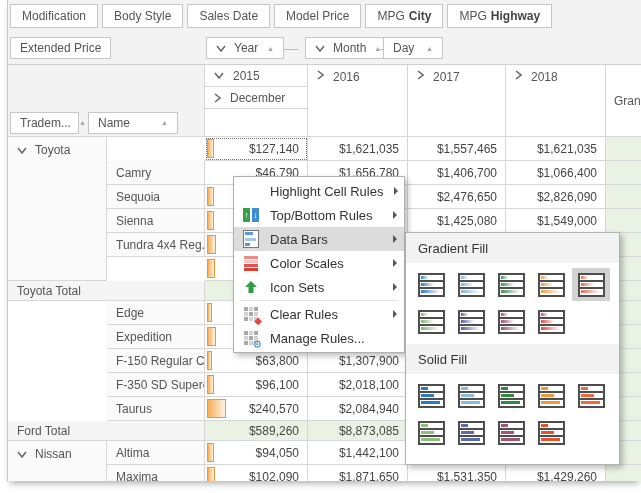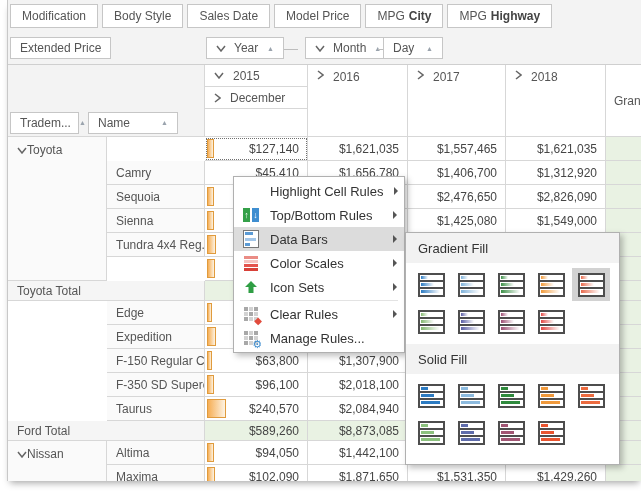--- a/index.html
+++ b/index.html
@@ -22,21 +22,21 @@
     grid-template-columns:99px 98px 103px 100px 98px 100px 140px;
     grid-template-rows:22px 22px 28px 24px 24px 24px 24px 24px 24px 20px 24px 24px 24px 24px 24px 20px 24px 24px;}
   .c{box-sizing:border-box;border-right:1px solid #d7d7d7;border-bottom:1px solid #d7d7d7;
     background:#fff;display:flex;align-items:center;overflow:hidden;}
   .panel{background:#f3f3f3;border-bottom:none;}
   .panel3{background:#f3f3f3;display:flex;align-items:center;}
   .hc{color:#555;gap:9px;padding-left:9px;}
   .tallhc{align-items:flex-start;padding-top:5px;}
   .grandhc{color:#555;padding-left:8px;white-space:nowrap;}
   .ncell{padding-left:9px;background:#fafafa;color:#555;white-space:nowrap;}
-  .tmcell{padding:6px 0 0 9px;background:#fafafa;color:#555;align-items:flex-start;gap:0;}
+  .tmcell{padding:6px 0 0 9px;background:#fafafa;color:#555;align-items:flex-start;gap:8px;}
   .totlabel{padding-left:9px;background:#f5f5f5;color:#555;}
   .vcell{justify-content:flex-end;padding-right:8px;position:relative;color:#454545;}
   .green{background:#e9f2e3;}
   .fc{outline:1px dotted #707070;outline-offset:-2px;}
   .dbar{position:absolute;left:2px;top:2px;bottom:2px;border:1px solid #e09b3d;
     background:linear-gradient(90deg,#f6ae54,#fdf3e3);}
   
   .menu{position:absolute;left:233px;top:176px;width:172px;background:#fff;border:1px solid #b0b0b0;
     box-shadow:3px 3px 6px rgba(0,0,0,.25);z-index:10;padding:2px 0;box-sizing:border-box;}
   .mitem{height:24px;display:flex;align-items:center;padding:0 7px 0 9px;color:#333;font-size:13px;gap:11px;}
@@ -203,30 +203,30 @@
         </div>
       <div class="c vcell" style="grid-area:4/6">
           <span>$1,621,035</span>
         </div>
       <div class="c gcell green" style="grid-area:4/7"></div>
 
       <div class="c ncell" style="grid-area:5/2">
           <span>Camry</span>
         </div>
       <div class="c vcell" style="grid-area:5/3">
-          <span>$45,410</span>
+          <span>$46,790</span>
         </div>
       <div class="c vcell" style="grid-area:5/4">
           <span>$1,656,780</span>
         </div>
       <div class="c vcell" style="grid-area:5/5">
           <span>$1,406,700</span>
         </div>
       <div class="c vcell" style="grid-area:5/6">
-          <span>$1,312,920</span>
+          <span>$1,066,400</span>
         </div>
       <div class="c gcell green" style="grid-area:5/7"></div>
 
       <div class="c ncell" style="grid-area:6/2">
           <span>Sequoia</span>
         </div>
       <div class="c vcell" style="grid-area:6/3">
           <i class="dbar" style="width: 5px;"></i>
         </div>
       <div class="c vcell" style="grid-area:6/4"></div>

